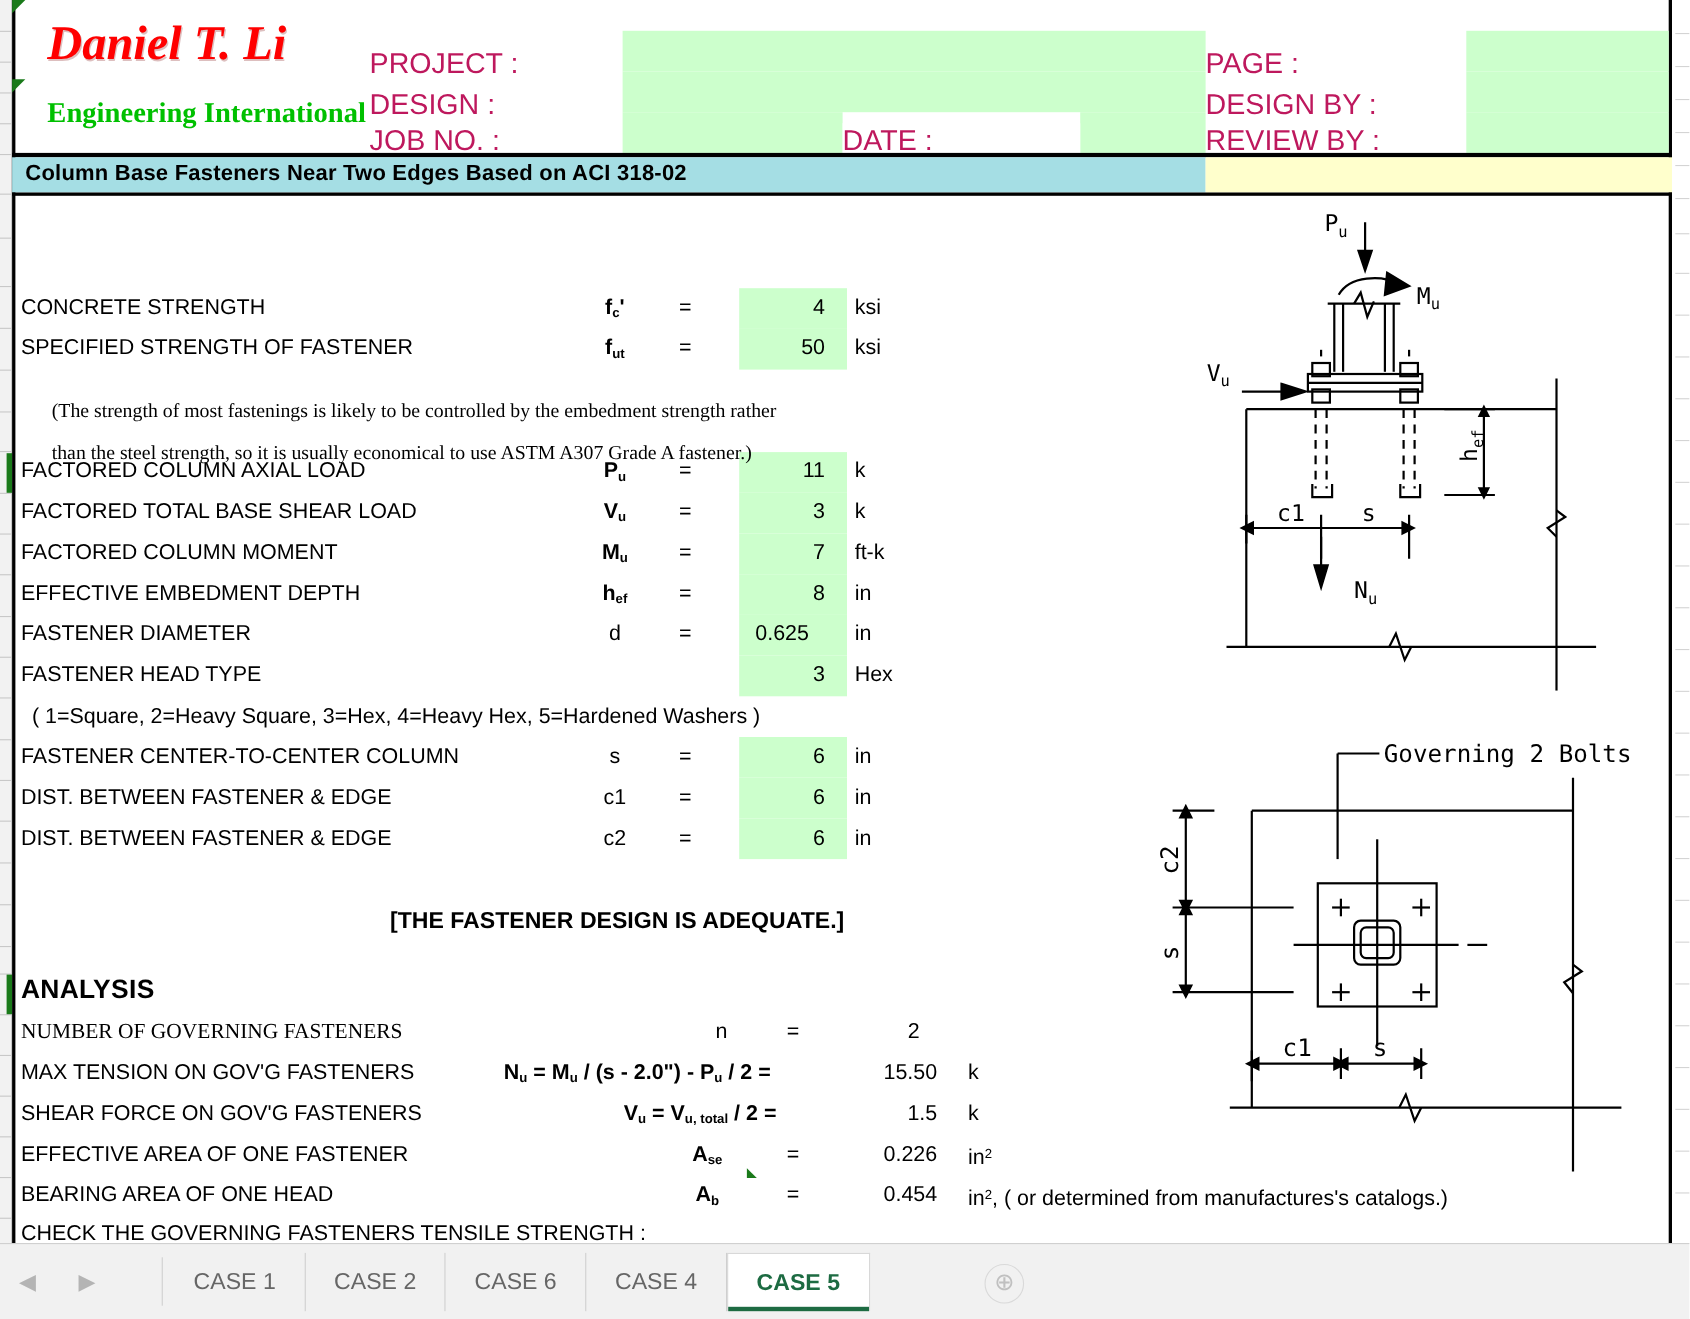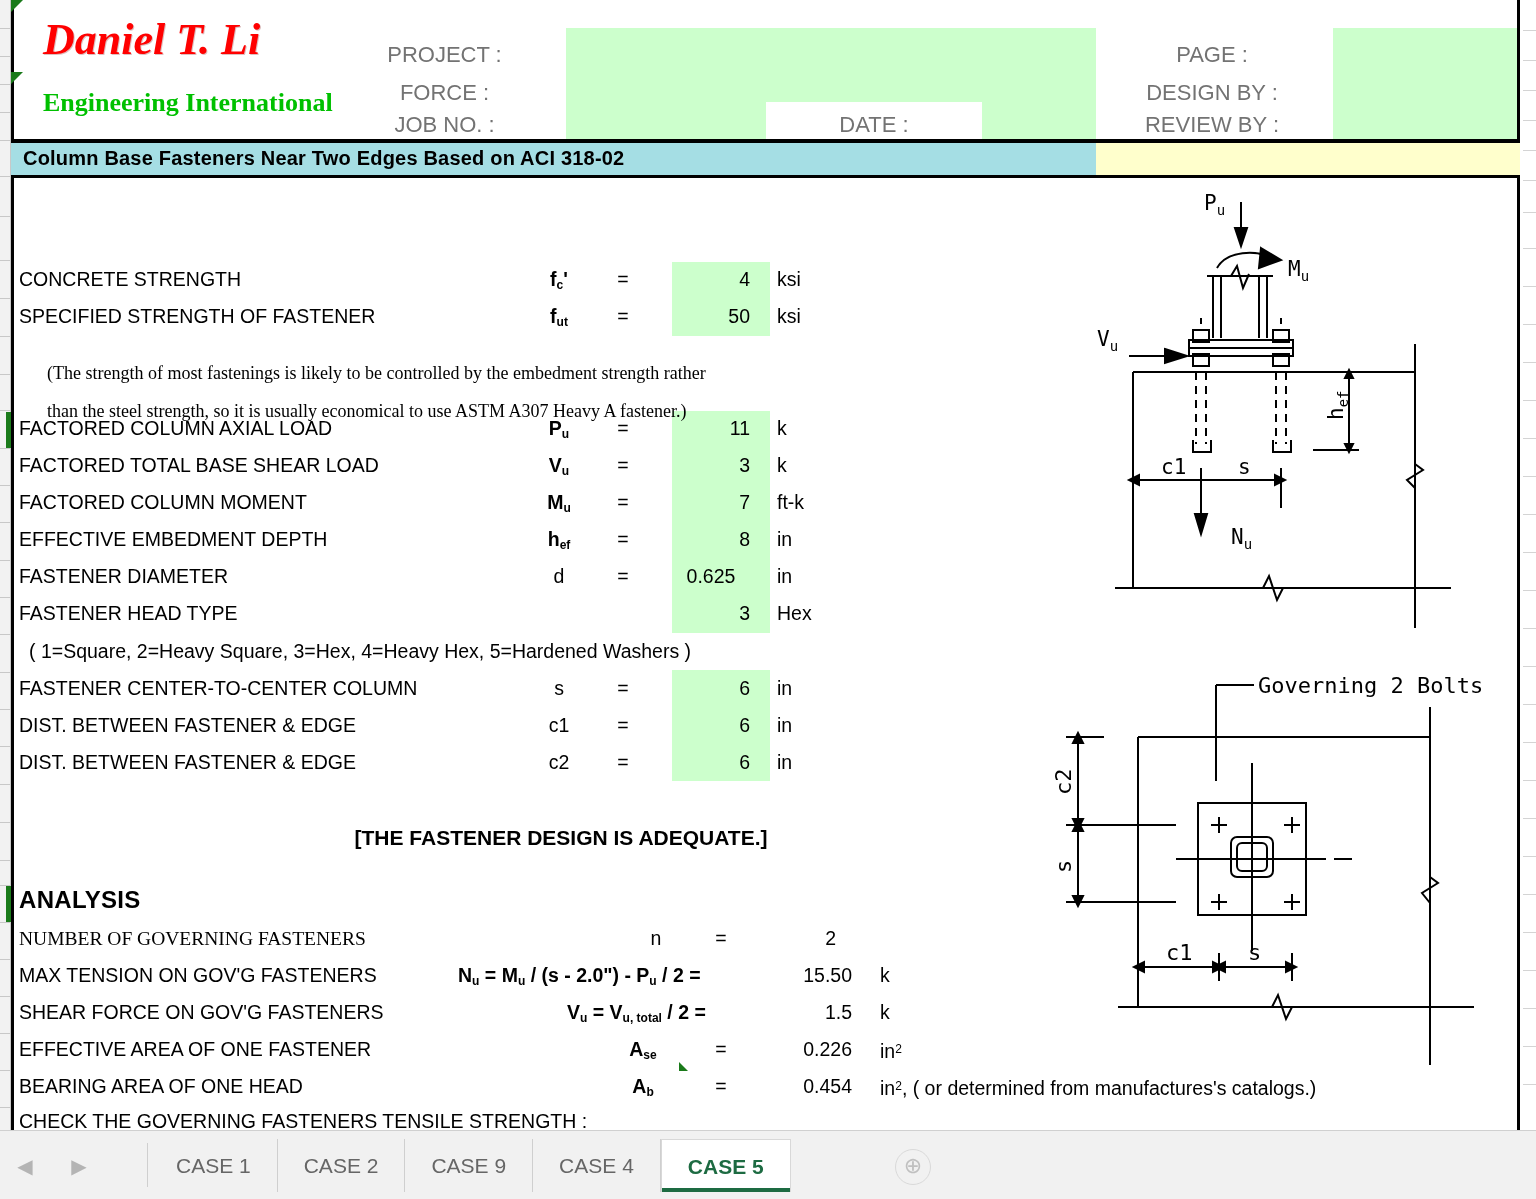--- a/index.html
+++ b/index.html
@@ -21,21 +21,21 @@
          background:#ffffff;overflow:hidden;}
   .vline{position:absolute;top:0;width:3px;height:1130px;background:#000;}
 
   
   .hdr{position:absolute;left:0;top:0;width:1509px;height:141px;}
   .logo1{position:absolute;left:32px;top:14px;font-family:"Liberation Serif",serif;
          font-style:italic;font-weight:bold;font-size:44px;color:#f00;letter-spacing:0px;
          text-shadow:1px 1px 0 rgba(120,0,0,.25);}
   .logo2{position:absolute;left:32px;top:88px;font-family:"Liberation Serif",serif;
          font-weight:bold;font-size:26px;color:#00c000;}
-  .hl{position:absolute;text-align:center;font-size:22px;color:#737373;
+  .hl{position:absolute;text-align:left;font-size:26px;color:#be185d;
       font-family:"Liberation Sans",sans-serif;}
   .grn{position:absolute;background:#ccffcc;}
   .hrule{position:absolute;left:0;top:139px;width:1509px;height:4px;background:#000;}
 
   
   .titlebar{position:absolute;left:0;top:143px;width:1509px;height:32px;}
   .tb-teal{position:absolute;left:0;top:0;width:1085px;height:32px;background:#a5dee4;}
   .tb-yell{position:absolute;left:1085px;top:0;width:424px;height:32px;background:#ffffcc;}
   .tb-txt{position:absolute;left:12px;top:4px;font-size:20px;font-weight:bold;
           letter-spacing:.2px;}
@@ -134,21 +134,21 @@
       <div class="grn" style="left:555px;top:102px;width:200px;height:37px;"></div>
       <div class="grn" style="left:971px;top:102px;width:114px;height:37px;"></div>
       <div class="grn" style="left:1322px;top:28px;width:184px;height:37px;"></div>
       <div class="grn" style="left:1322px;top:65px;width:184px;height:37px;"></div>
       <div class="grn" style="left:1322px;top:102px;width:184px;height:37px;"></div>
 
       <div class="logo1">Daniel T. Li</div>
       <div class="logo2">Engineering International</div>
 
       <div class="hl" style="left:325px;top:42px;width:217px;">PROJECT :</div>
-      <div class="hl" style="left:325px;top:80px;width:217px;">FORCE :</div>
+      <div class="hl" style="left:325px;top:80px;width:217px;">DESIGN :</div>
       <div class="hl" style="left:325px;top:112px;width:217px;">JOB NO. :</div>
       <div class="hl" style="left:755px;top:112px;width:216px;background:#fff;">DATE :</div>
       <div class="hl" style="left:1085px;top:42px;width:232px;">PAGE :</div>
       <div class="hl" style="left:1085px;top:80px;width:232px;">DESIGN BY :</div>
       <div class="hl" style="left:1085px;top:112px;width:232px;">REVIEW BY :</div>
     </div>
     <div class="hrule"></div>
 
     <div class="titlebar">
       <div class="tb-teal"></div>
@@ -176,21 +176,21 @@
     <div class="t rgt" style="left:661px;top:270px;width:78px;">4</div>
     <div class="t" style="left:766px;top:270px;">ksi</div>
 
     <div class="t" style="left:8px;top:307px;">SPECIFIED STRENGTH OF FASTENER</div>
     <div class="t b ctr" style="left:520px;top:307px;width:56px;">f<sub>ut</sub></div>
     <div class="t ctr" style="left:592px;top:307px;width:40px;">=</div>
     <div class="t rgt" style="left:661px;top:307px;width:78px;">50</div>
     <div class="t" style="left:766px;top:307px;">ksi</div>
 
     <div class="t ser" style="left:36px;top:344px;">(The strength of most fastenings is likely to be controlled by the embedment strength rather</div>
-    <div class="t ser" style="left:36px;top:382px;">than the steel strength, so it is usually economical to use ASTM A307 Heavy A fastener.)</div>
+    <div class="t ser" style="left:36px;top:382px;">than the steel strength, so it is usually economical to use ASTM A307 Grade A fastener.)</div>
 
     <div class="t" style="left:8px;top:419px;">FACTORED COLUMN AXIAL LOAD</div>
     <div class="t b ctr" style="left:520px;top:419px;width:56px;">P<sub>u</sub></div>
     <div class="t ctr" style="left:592px;top:419px;width:40px;">=</div>
     <div class="t rgt" style="left:661px;top:419px;width:78px;">11</div>
     <div class="t" style="left:766px;top:419px;">k</div>
 
     <div class="t" style="left:8px;top:456px;">FACTORED TOTAL BASE SHEAR LOAD</div>
     <div class="t b ctr" style="left:520px;top:456px;width:56px;">V<sub>u</sub></div>
     <div class="t ctr" style="left:592px;top:456px;width:40px;">=</div>
@@ -449,18 +449,18 @@
       <div class="rl" style="top:1084px"></div>
   </div>
 
   <div class="tabbar">
     <div class="navarrows">
       <div class="arw" style="left:6px;">◀</div>
       <div class="arw" style="left:60px;">▶</div>
     </div>
     <div style="position:absolute;left:147px;top:12px;width:1px;height:44px;background:#cfcfcf;"></div>
     <div class="tabs">
-      <span class="tab">CASE 1</span><span class="tab">CASE 2</span><span class="tab">CASE 9</span><span class="tab">CASE 4</span><span class="tab active">CASE 5</span>
+      <span class="tab">CASE 1</span><span class="tab">CASE 2</span><span class="tab">CASE 6</span><span class="tab">CASE 4</span><span class="tab active">CASE 5</span>
     </div>
     <div class="plus">⊕</div>
   </div>
 
 </div>
 
 </body></html>

